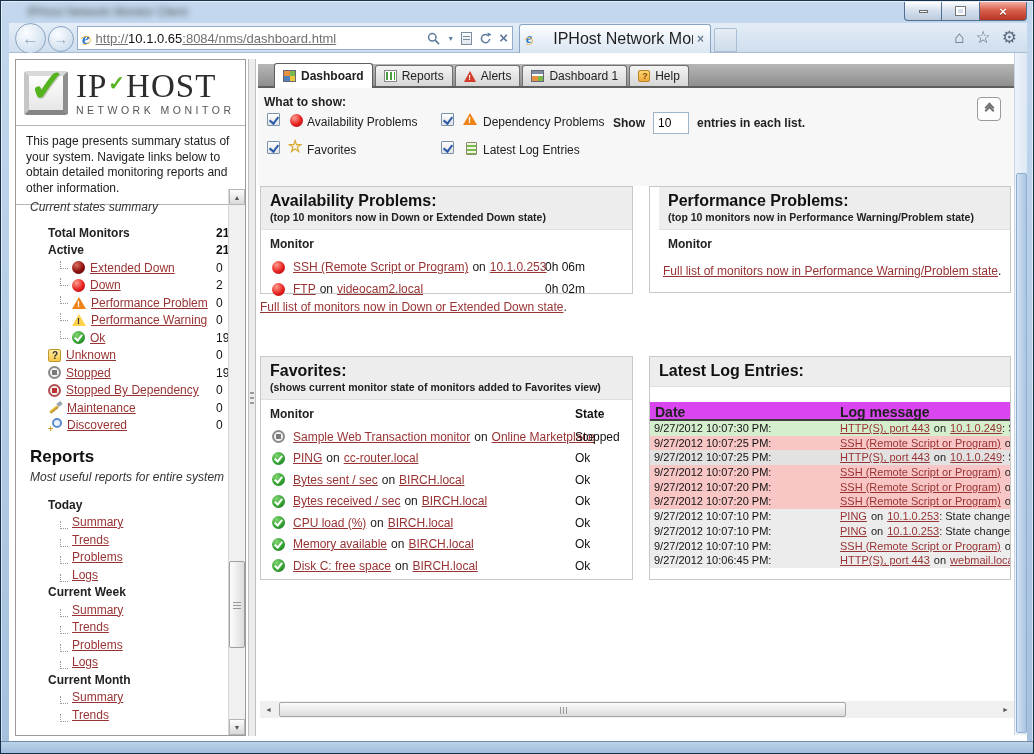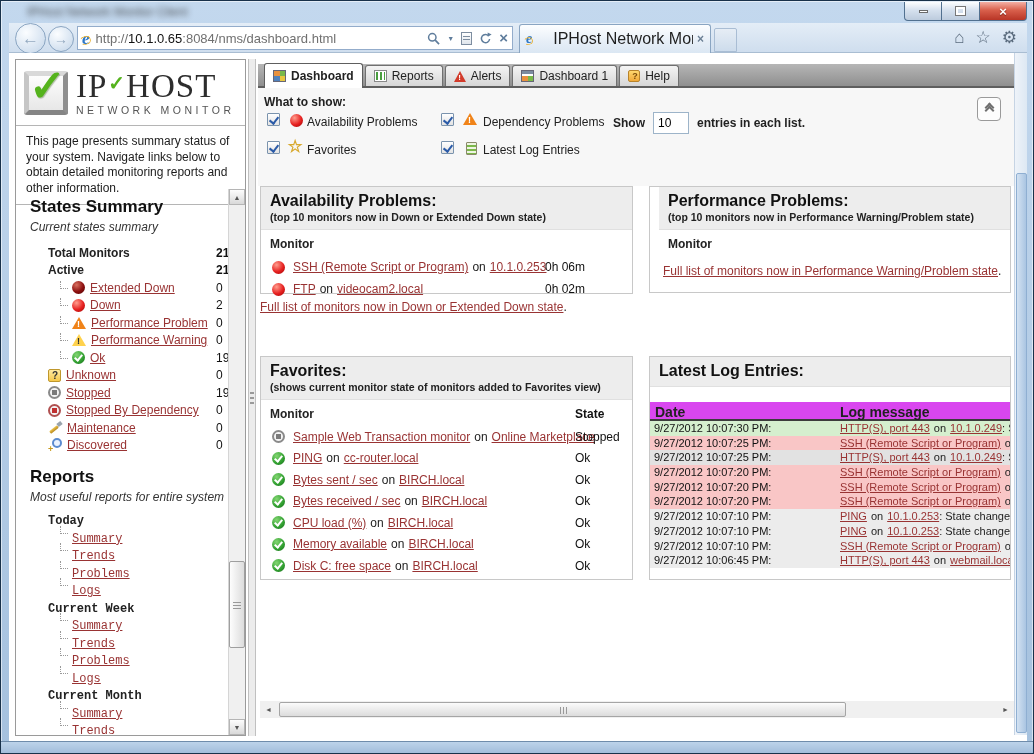--- a/index.html
+++ b/index.html
@@ -31,21 +31,21 @@
             display:flex; align-items:center; justify-content:center; color:#93a9c0; font-weight:bold; }
   .navbtn.back { left:6px; top:0px; width:31px; height:31px; font-size:17px; }
   .navbtn.fwd  { left:39px; top:3px; width:26px; height:26px; font-size:14px; }
   .addrbar { position:absolute; left:68px; top:3px; width:436px; height:24px; background:#fff;
              border:1px solid #93accb; display:flex; align-items:center; padding:0 4px; }
   .e-logo { font-family:"Liberation Serif",serif; font-style:italic; font-weight:bold; color:#2e78c8; position:relative; display:inline-block; }
   .addrbar .e-logo { font-size:17px; line-height:17px; margin-right:6px; }
   .e-logo::after { content:""; position:absolute; left:-2px; top:38%; width:115%; height:42%;
                    border:1.5px solid #e8b43c; border-left-color:transparent; border-radius:50%; transform:rotate(-16deg); }
   .url { font-size:13px; white-space:nowrap; }
-  .url .dim { color:#707070; }
+  .url .dim { color:#707070;text-decoration:underline; }
   .url .host { color:#111; }
   .addr-icons { margin-left:auto; display:flex; align-items:center; gap:7px; color:#5f7d9c; }
   .caret { font-size:8px; color:#5f7d9c; }
   .compat-ic { width:11px; height:13px; border:1px solid #7d8da0; background:linear-gradient(#fff,#dfe5ec); position:relative; }
   .compat-ic::after { content:""; position:absolute; left:1px; right:1px; top:3px; height:1px; background:#7d8da0; box-shadow:0 3px 0 #7d8da0; }
   .stop-x { font-size:15px; font-weight:bold; color:#5f7d9c; line-height:14px; }
 
   .btab { position:absolute; left:510px; top:1px; width:192px; height:29px;
           background:linear-gradient(#fdfeff,#e6eef7 60%,#dbe7f3); border:1px solid #8aa5c2; border-bottom:none;
           border-radius:3px 3px 0 0; display:flex; align-items:center; padding:0 6px; }
@@ -77,40 +77,40 @@
   .side-sub { font-style:italic; font-size:12px; color:#333; margin:3px 0 10px; }
   .srow { position:relative; display:flex; align-items:center; height:17.5px; }
   .srow .sval { position:absolute; left:186px; font-size:12px; color:#111; }
   .lvl0 { padding-left:18px; font-weight:bold; }
   .lvl1 { padding-left:18px; }
   .lvl2 { padding-left:30px; }
   .tick { display:none; width:8px; height:8px; border-left:1px dotted #999; border-bottom:1px dotted #999; margin:-6px 4px 0 0; }
   .lvl2 .tick, .rleaf .tick { display:inline-block; }
   .sicon { display:inline-flex; align-items:center; justify-content:center; width:15px; margin-right:5px; }
   .lnk { color:#993333; text-decoration:underline; cursor:pointer; }
-  .rrow { display:flex; align-items:flex-start; height:17.5px;font-family:Liberation Mono, monospace; }
+  .rrow { display:flex; align-items:flex-end; height:17.5px; }
   .rgroup { padding-left:18px; font-weight:bold; }
   .rleaf { padding-left:30px; }
   
   .vsb { position:absolute; right:0; top:0; bottom:0; width:17px; background:#f0f0f0; border-left:1px solid #d5d5d5; }
   .sb-btn { position:absolute; left:0; width:16px; height:16px; background:linear-gradient(#fdfdfd,#d9d9d9); border:1px solid #b5b5b5;
             color:#555; font-size:7px; display:flex; align-items:center; justify-content:center; }
   .sb-up { top:0; } .sb-dn { bottom:0; }
   .sb-thumb { position:absolute; left:0; width:16px; background:linear-gradient(90deg,#fdfdfd,#dcdcdc); border:1px solid #9f9f9f; border-radius:2px; }
   .sb-thumb::after { content:""; position:absolute; left:3px; right:3px; top:50%; height:1px; background:#999; box-shadow:0 -3px 0 #999, 0 3px 0 #999; }
 
   
   #splitter { position:absolute; left:239px; top:6px; width:8px; height:677px; background:#ececec; border-left:1px solid #c0c0c0; border-right:1px solid #c0c0c0; }
   #splitter .grips { position:absolute; left:1px; top:330px; }
   #splitter .grips i { display:block; width:4px; height:2px; background:#9a9a9a; margin:3px 0; }
 
   
   #main { position:absolute; left:249px; top:0; width:756px; height:688px; background:#fff; }
   #tabbar { position:absolute; left:0; top:11px; width:756px; height:24px;
-            background:linear-gradient(#b6b6b6,#8f8f8f); border-bottom:2px solid #5e5e5e; display:flex; align-items:flex-end; padding-left:6px; }
+            background:linear-gradient(#b6b6b6,#8f8f8f); border-bottom:2px solid #5e5e5e; display:flex; align-items:flex-end; padding-left:16px; }
   .mtab { display:flex; align-items:center; gap:5px; padding:0 8px; border:1px solid #707070; border-bottom:none;
           border-radius:3px 3px 0 0; height:21px; margin-right:2px; background:linear-gradient(#f4f4f4,#d6d6d6); font-size:12px; color:#222; }
   .mtab.active { height:25px; margin-bottom:-2px; background:#fff; font-weight:bold; border-color:#5e5e5e; }
   #wts { position:absolute; left:0; top:35px; width:756px; height:98px; background:#f7f7f7; }
   #wts .heading { position:absolute; left:6px; top:7px; font-weight:bold; }
   .wincb { position:absolute; width:13px; height:13px; background:linear-gradient(#fff,#e3e3e3); border:1px solid #7a93ad; border-radius:1px; }
   .wincb::after { content:""; position:absolute; left:3px; top:1px; width:4px; height:7px;
                   border-right:2px solid #2b5ba8; border-bottom:2px solid #2b5ba8; transform:rotate(38deg); }
   .wts-ic { position:absolute; display:flex; align-items:center; justify-content:center; width:16px; height:16px; }
   .wts-label { position:absolute; white-space:nowrap; }
@@ -272,21 +272,20 @@
             <span class="logo-big">IP</span>
             <span class="logo-check-sm">✓</span>
             <span class="logo-big">HOST</span>
           </span>
           <div class="logo-tag">NETWORK  MONITOR</div>
         </span>
       </div>
       <div id="sidebar-desc">This page presents summary status of your system. Navigate links below to obtain detailed monitoring reports and other information.</div>
       <div id="side-scroll">
         <div id="side-content">
-          <div class="side-h1">States Summary</div>
           <div class="side-sub">Current states summary</div>
           <div>
 
           <div class="srow lvl0">
 
                 <span class=" plain">Total Monitors</span>
                 <span class="sval">213</span>
               </div>
               <div class="srow lvl0">
 

